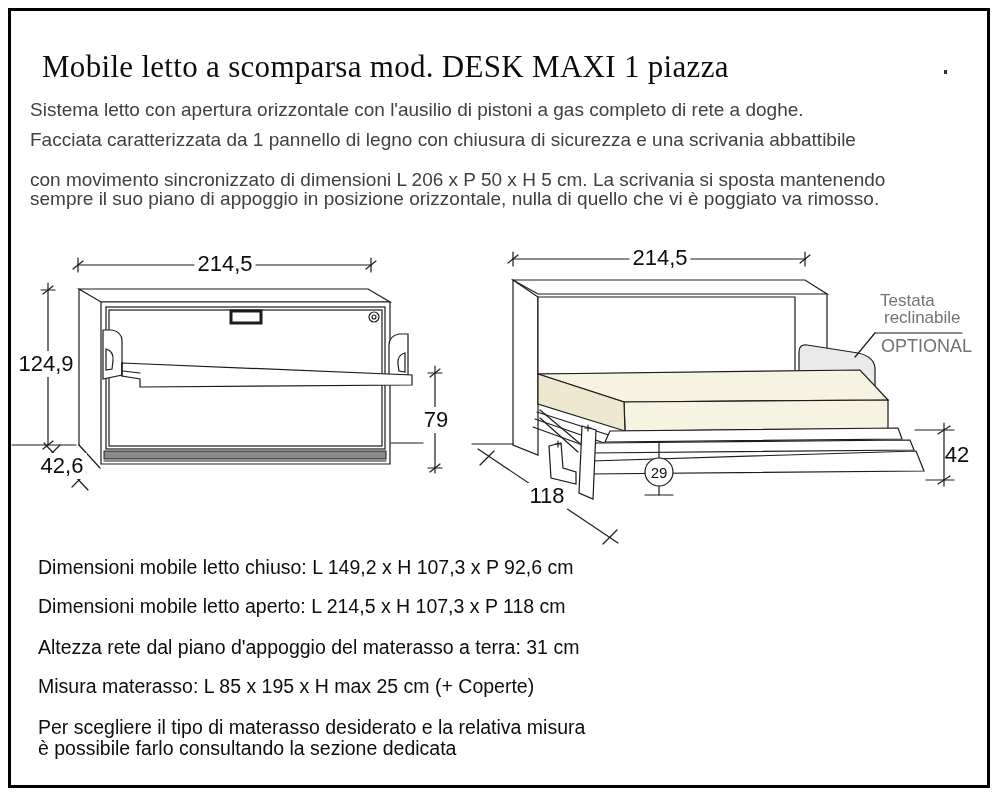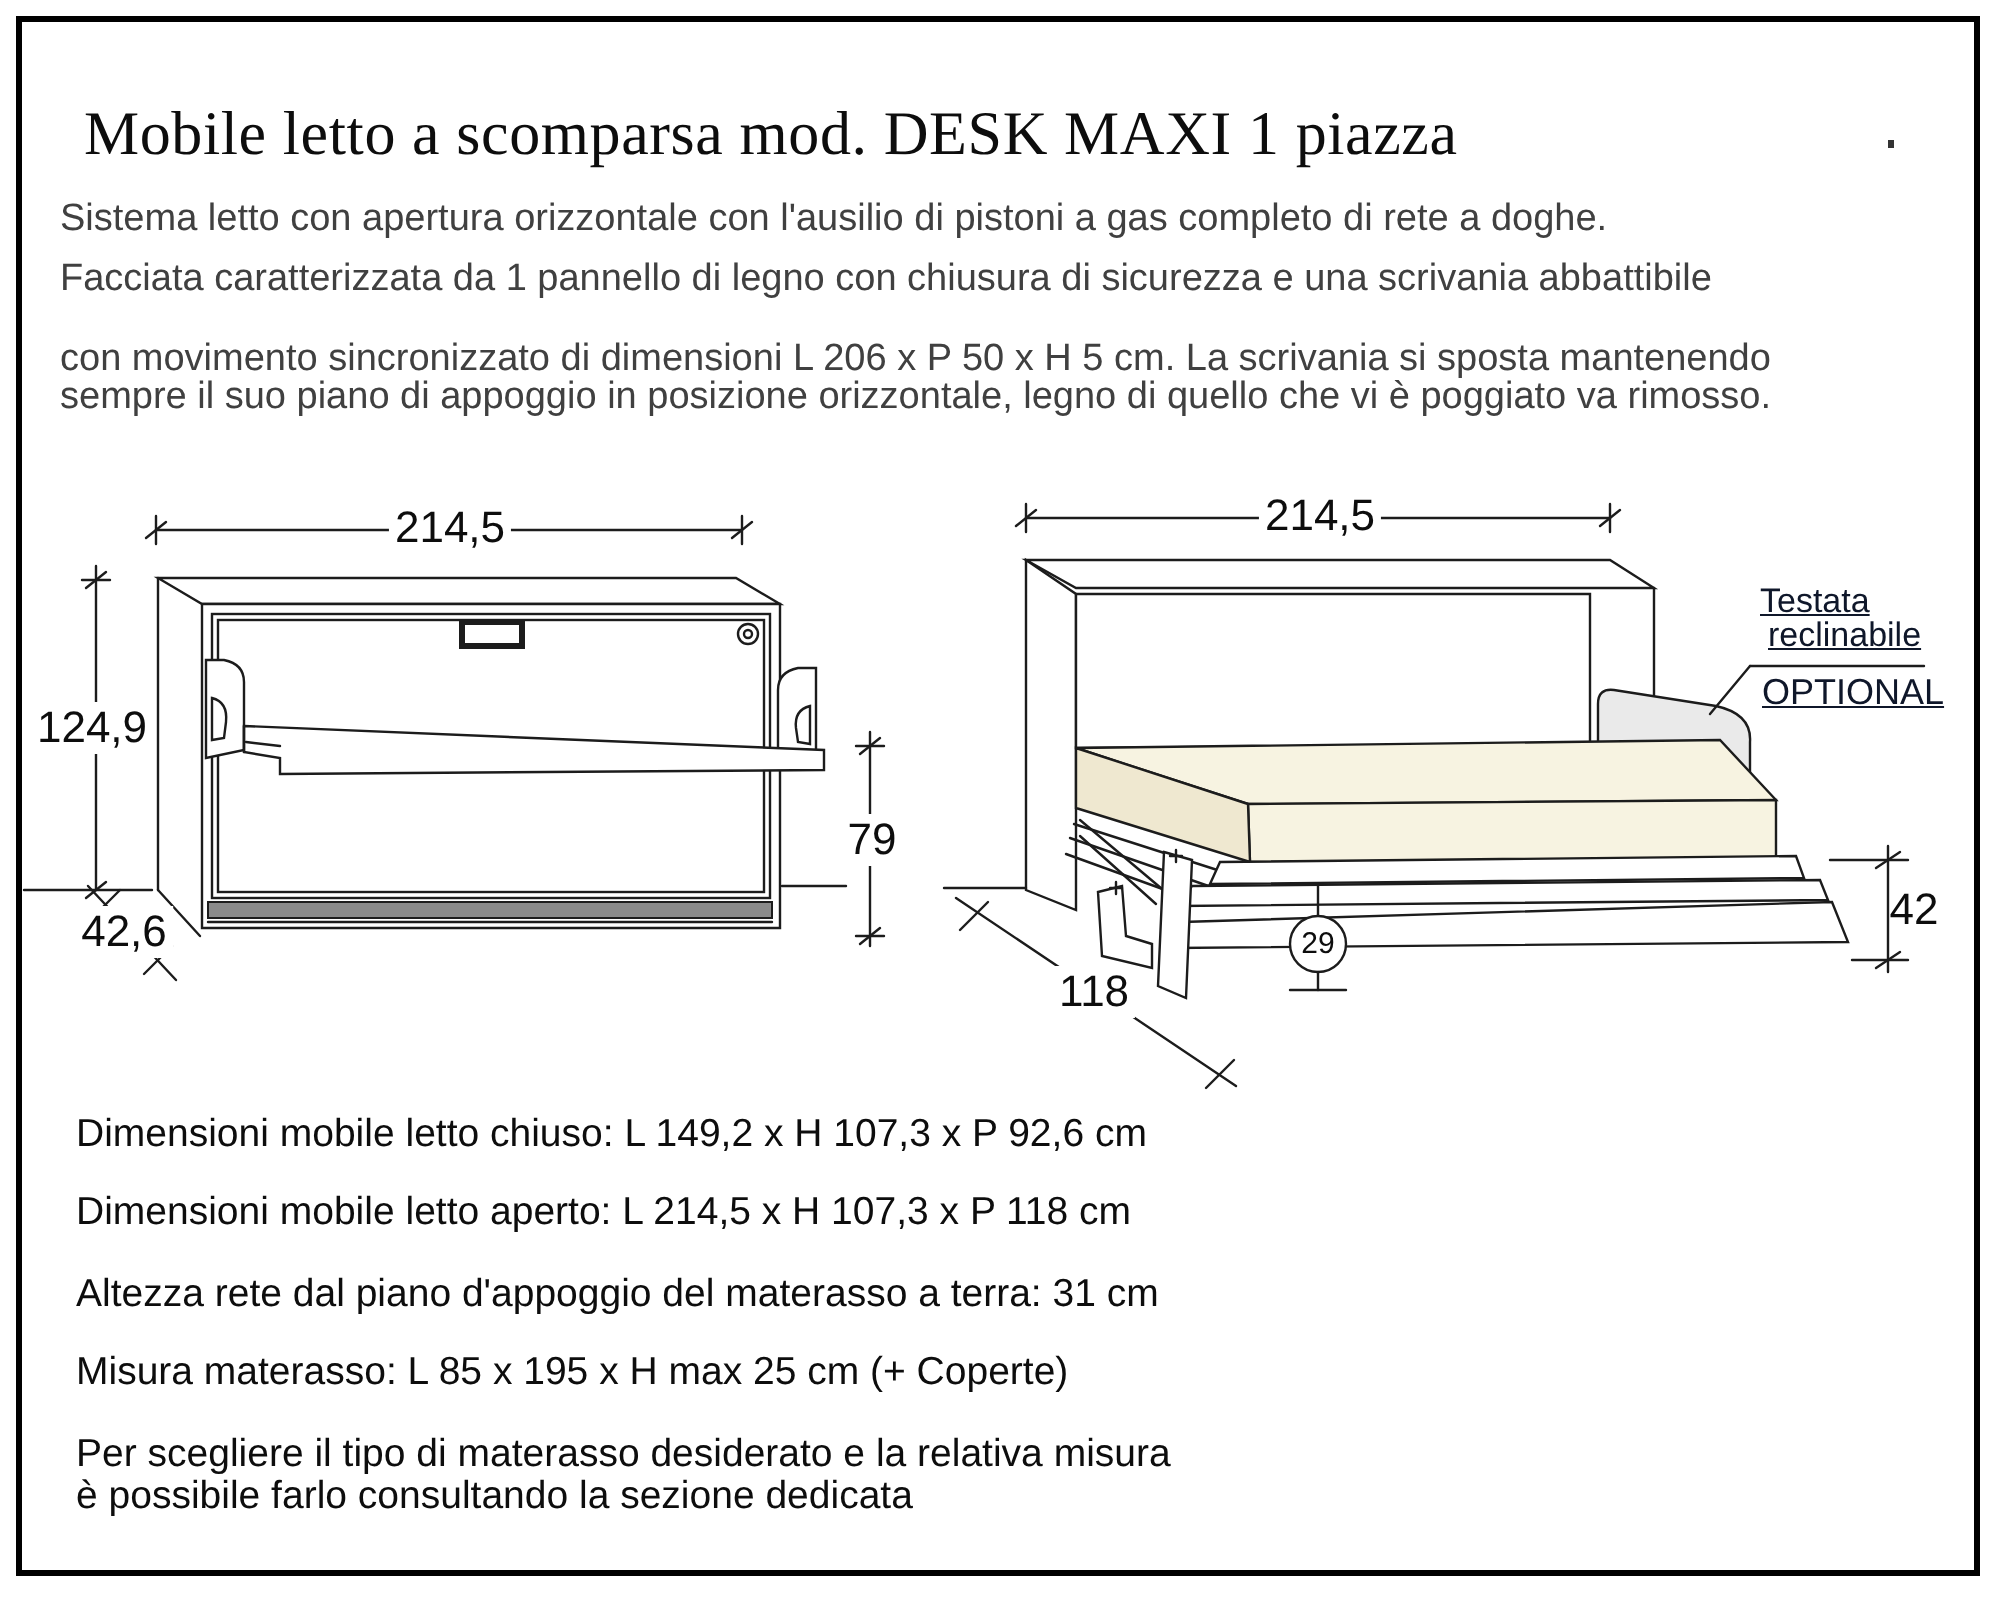--- a/index.html
+++ b/index.html
@@ -26,36 +26,36 @@
     position:absolute; left:38px; font-size:19.5px; white-space:nowrap; color:#0d0d0d;
   }
   .lineart { position:absolute; left:0; top:0; }
   .dim-label {
     position:absolute; transform:translate(-50%,-50%);
     font-size:22px; background:#fff; padding:0 3px; white-space:nowrap; color:#0d0d0d;
   }
   .dim-label.nobg { background:transparent; padding:0; }
   .callout-label { font-size:15px; }
   .annot {
-    position:absolute; font-size:17px; white-space:nowrap; color:#0f172a;text-decoration:underline;
+    position:absolute; font-size:17px; white-space:nowrap; color:#737373;
   }
   .annot.optional { font-size:18px;text-align:center; }
 </style>
 </head>
 <body>
 
 <div class="frame"></div>
 
 <div class="title">Mobile letto a scomparsa mod. DESK MAXI 1 piazza</div>
 <div class="stray-dot"></div>
 
 <div class="para-line" style="top:99px">Sistema letto con apertura orizzontale con l'ausilio di pistoni a gas completo di rete a doghe.</div>
 <div class="para-line" style="top:129px">Facciata caratterizzata da 1 pannello  di legno con chiusura di sicurezza e una scrivania abbattibile</div>
 <div class="para-line" style="top:169px">con movimento sincronizzato di dimensioni L 206 x P 50 x H 5 cm. La scrivania si sposta mantenendo</div>
-<div class="para-line" style="top:188px">sempre il suo piano di appoggio in posizione orizzontale, legno di quello che vi è poggiato va rimosso.</div>
+<div class="para-line" style="top:188px">sempre il suo piano di appoggio in posizione orizzontale, nulla di quello che vi è poggiato va rimosso.</div>
 
 <svg class="lineart" width="1000" height="799" viewBox="0 0 1000 799" stroke="#1c1c1c" fill="none" stroke-width="1.2" stroke-linecap="round">
 
   <g>
 
     <g>
       <line x1="78" y1="265" x2="371" y2="265"></line>
       <line x1="78" y1="258" x2="78" y2="272"></line>
       <line x1="73" y1="269" x2="83" y2="261"></line>
       <line x1="371" y1="258" x2="371" y2="272"></line>

